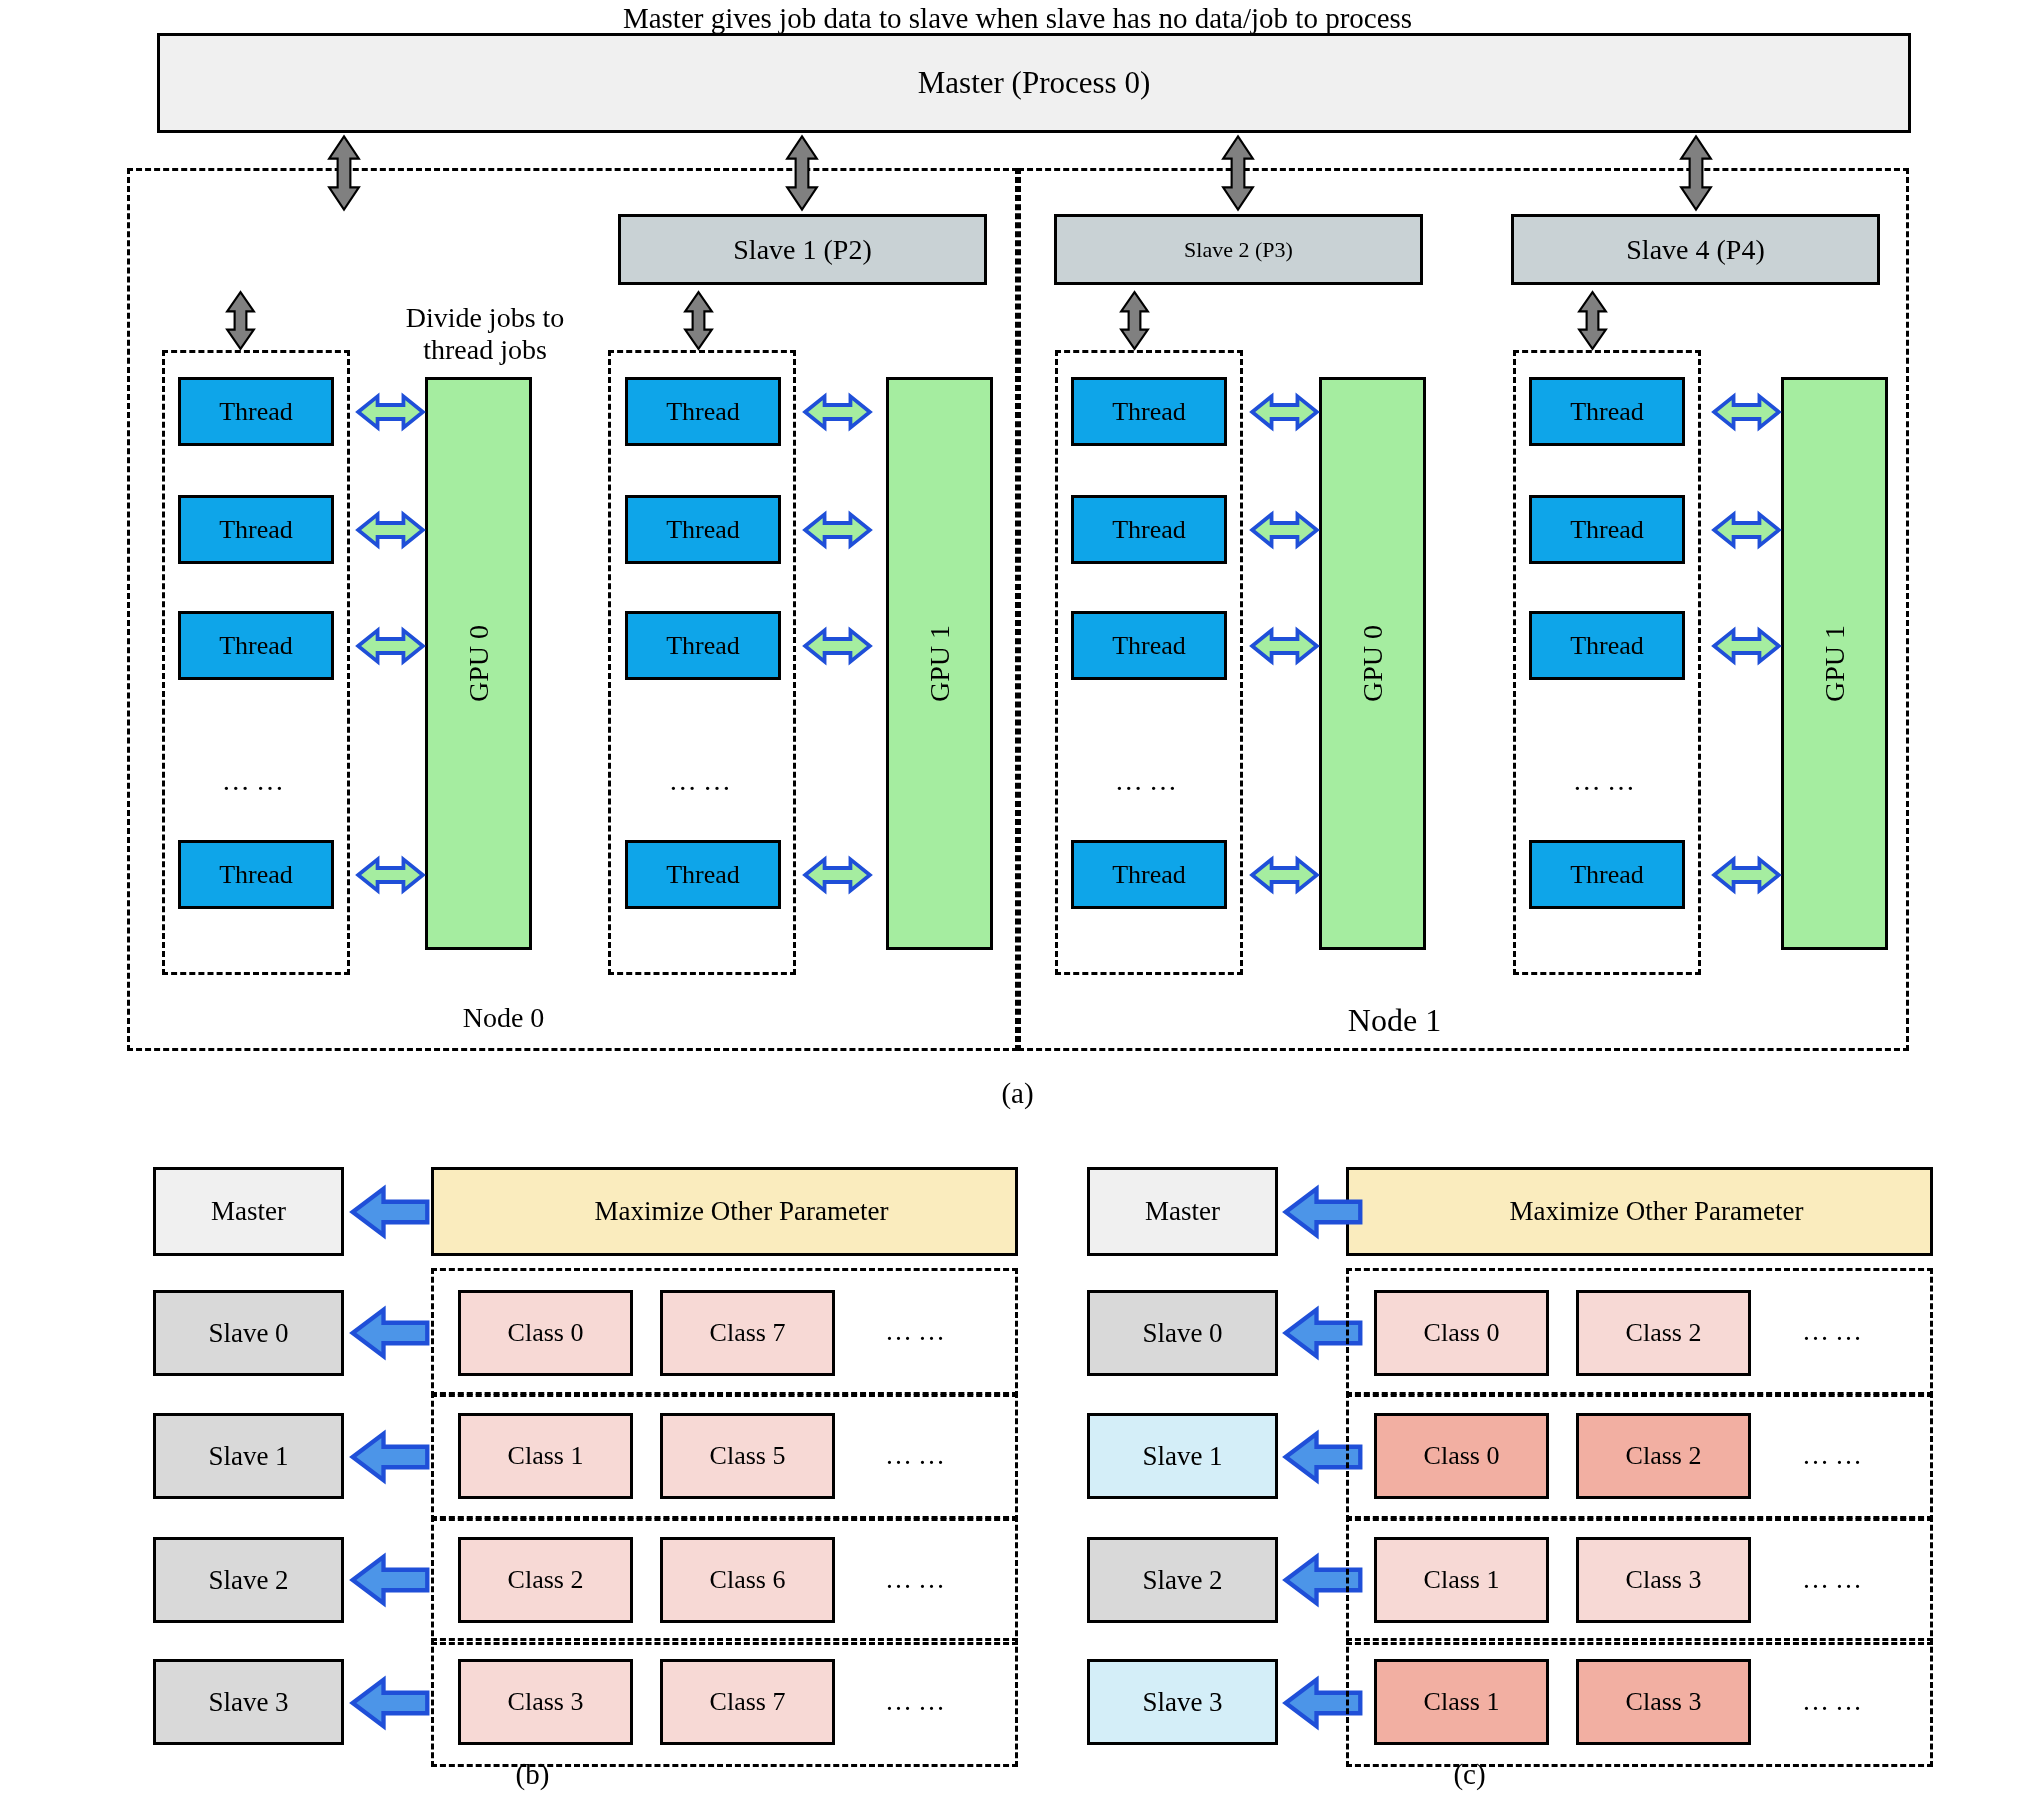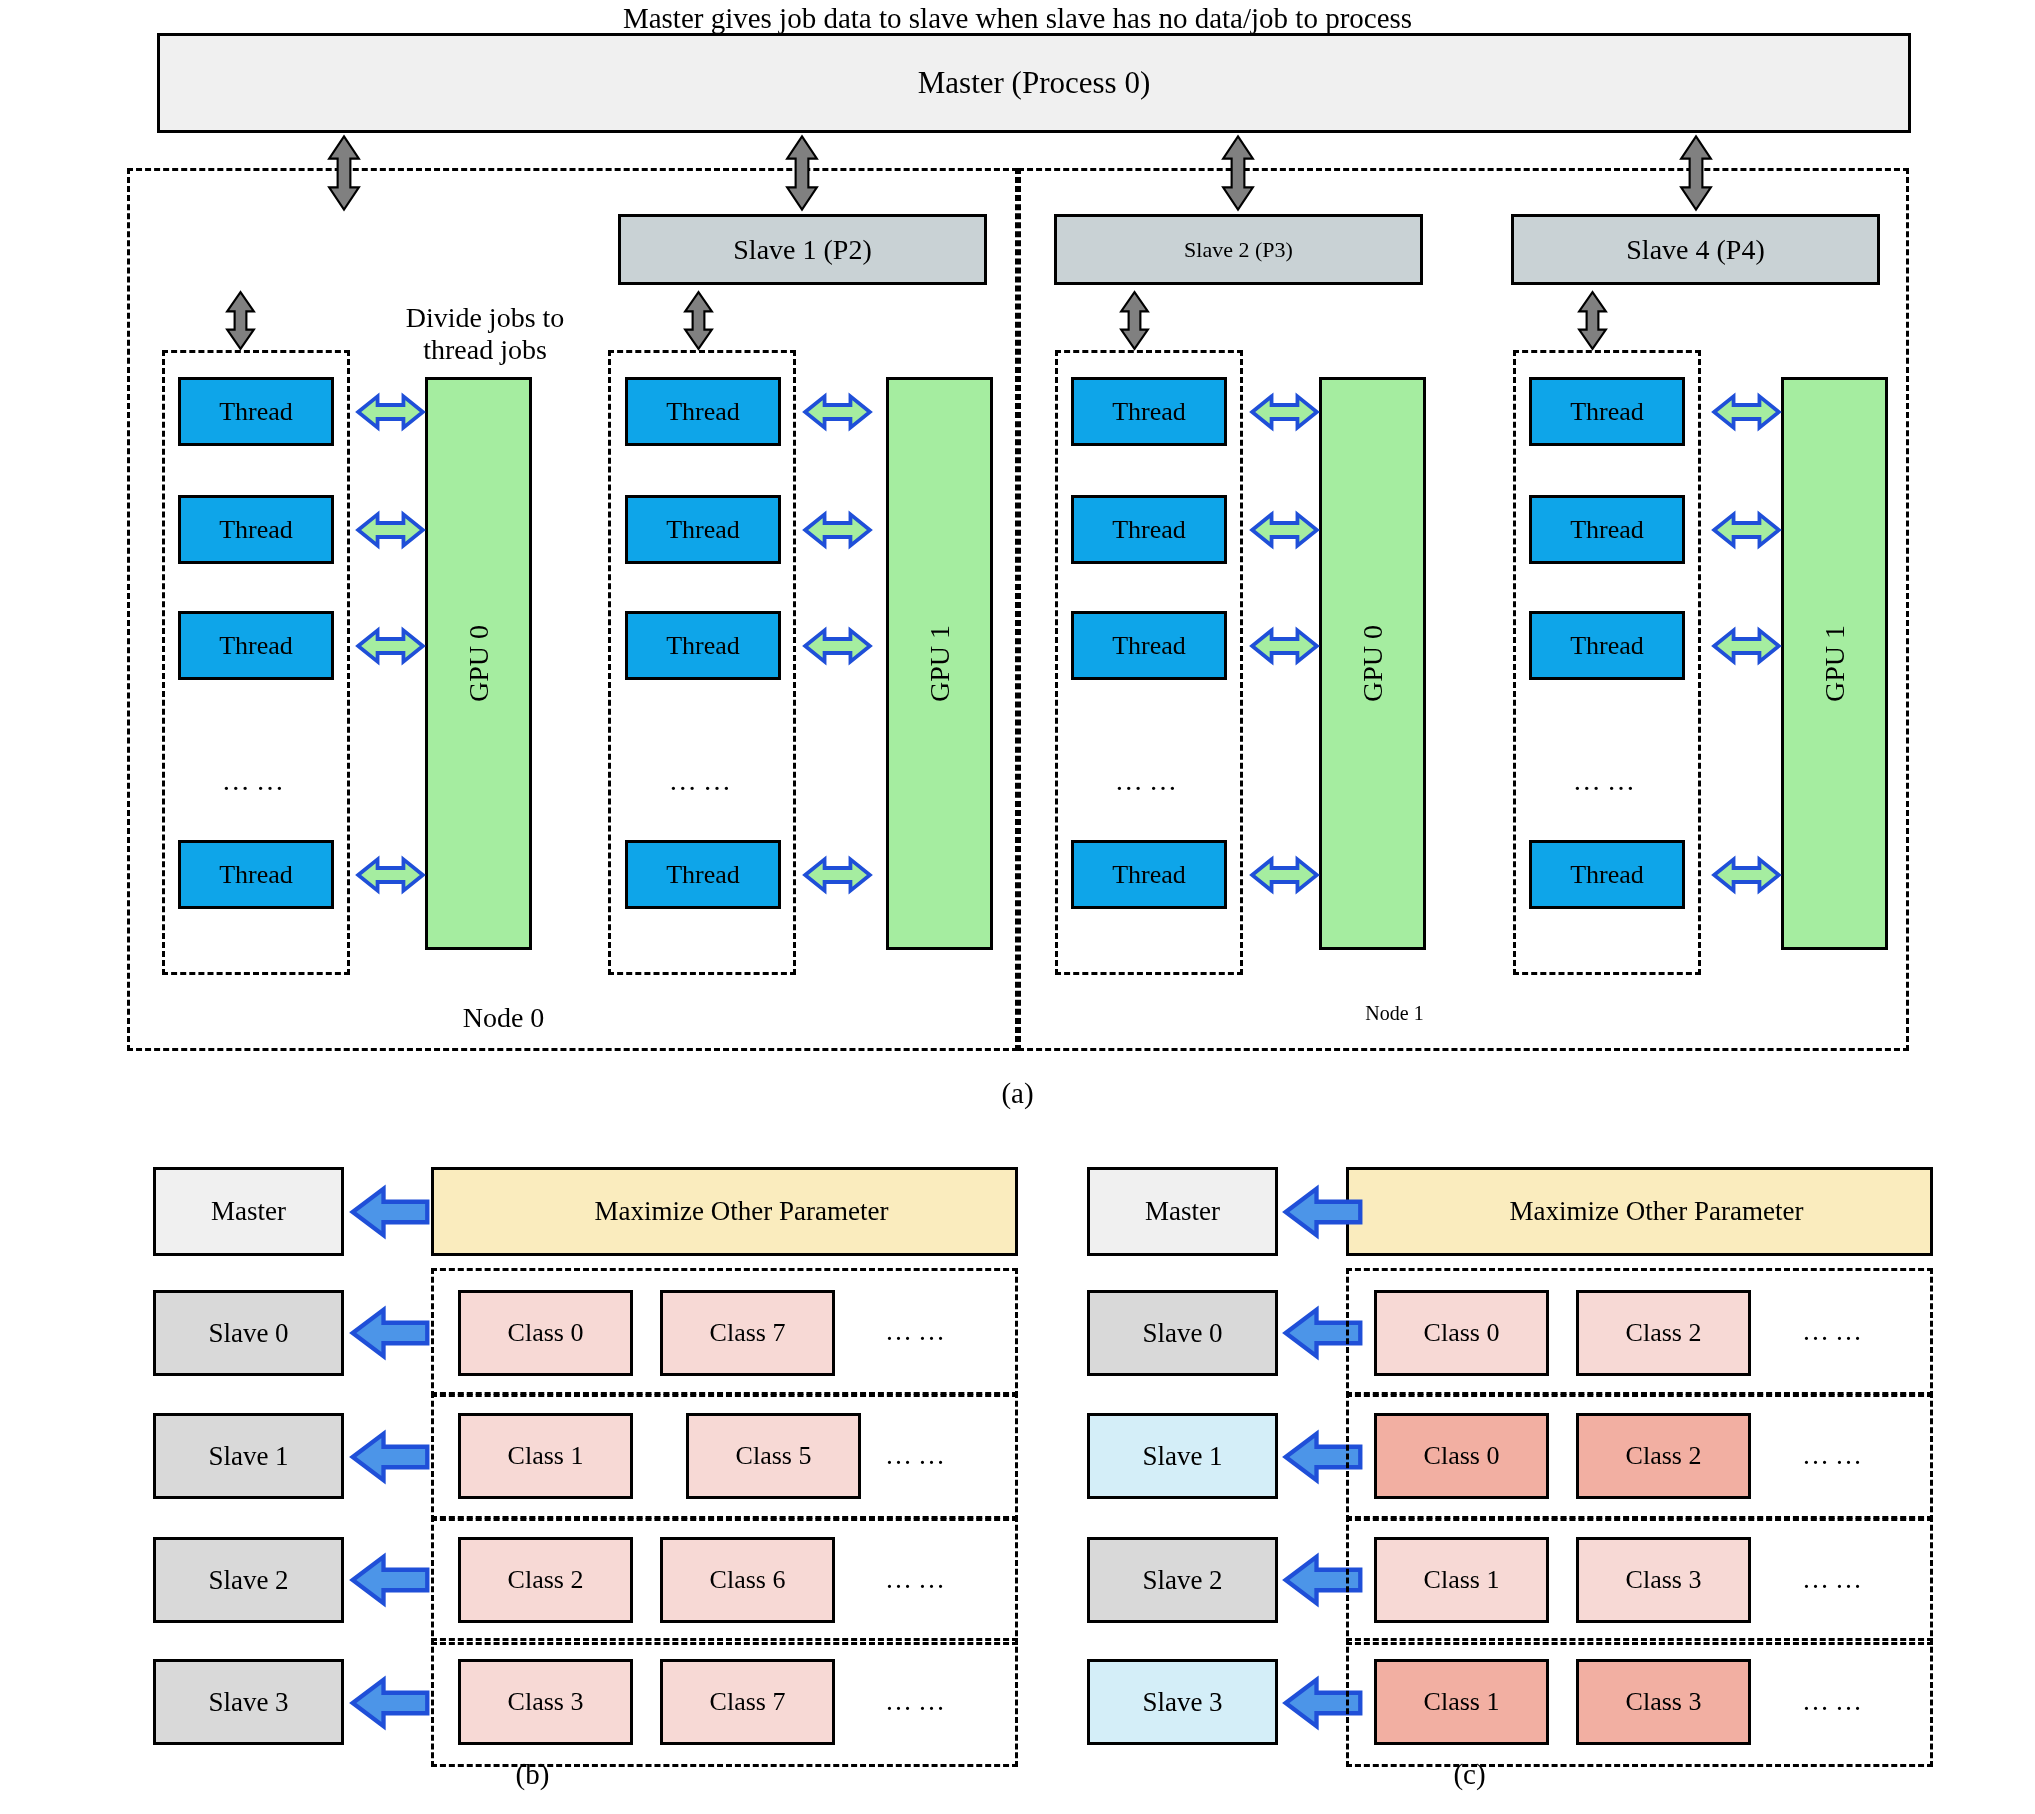--- a/index.html
+++ b/index.html
@@ -68,21 +68,21 @@
   <div class="lbl" style="left:0;top:2.2px;width:2035px;font-size:29px;">Master gives job data to slave when slave has no data/job to process</div>
 
   <div class="abs sbox fill-master" style="left:157px;top:33px;width:1754px;height:100px;font-size:31px;">
     <span>Master (Process 0)</span>
   </div>
 
   <div class="abs dashed" style="left:127px;top:168px;width:891px;height:883px;"></div>
   <div class="abs dashed" style="left:1018px;top:168px;width:891px;height:883px;"></div>
 
   <div class="lbl" style="left:396px;top:1002px;width:215px;font-size:28px;">Node 0</div>
-  <div class="lbl" style="left:1287px;top:1002px;width:215px;font-size:20px;">Node 1</div>
+  <div class="lbl" style="left:1287px;top:1002px;width:215px;font-size:32px;">Node 1</div>
 
   <svg class="varrow" style="left:327px;top:135px;" width="34" height="76" viewBox="0 0 64 142">
     <polygon points="32,2 60,44 44,44 44,98 60,98 32,140 4,98 20,98 20,44 4,44" fill="#808080" stroke="#000" stroke-width="4"></polygon>
   </svg>
   <svg class="varrow" style="left:785px;top:135px;" width="34" height="76" viewBox="0 0 64 142">
     <polygon points="32,2 60,44 44,44 44,98 60,98 32,140 4,98 20,98 20,44 4,44" fill="#808080" stroke="#000" stroke-width="4"></polygon>
   </svg>
   <svg class="varrow" style="left:1221px;top:135px;" width="34" height="76" viewBox="0 0 64 142">
     <polygon points="32,2 60,44 44,44 44,98 60,98 32,140 4,98 20,98 20,44 4,44" fill="#808080" stroke="#000" stroke-width="4"></polygon>
   </svg>
@@ -268,21 +268,21 @@
       <div class="abs sbox fill-greybox" style="left: 153px; top: 1413px; width: 191px; height: 86px; font-size: 27px;">
         <span>Slave 1</span>
       </div>
       <svg class="harrow" width="80" height="52" viewBox="0 0 148 96" style="left: 350px; top: 1431px;">
         <polygon points="5,48 62,5 62,29 143,29 143,67 62,67 62,91" fill="#4c95e8" stroke="#1f4fd8" stroke-width="8" stroke-linejoin="miter"></polygon>
       </svg>
       <div class="abs dashed-thin" style="left: 431px; top: 1392px; width: 587px; height: 129px;"></div>
       <div class="abs sbox fill-pink" style="left: 458px; top: 1413px; width: 175px; height: 86px; font-size: 26px;">
         <span>Class 1</span>
       </div>
-      <div class="abs sbox fill-pink" style="left: 660px; top: 1413px; width: 175px; height: 86px; font-size: 26px; margin-left: 26px;">
+      <div class="abs sbox fill-pink" style="left: 660px; top: 1413px; width: 175px; height: 86px; font-size: 26px;">
         <span>Class 5</span>
       </div>
       <div class="lbl dots" style="left: 856px; top: 1440px; width: 124px; font-size: 27px;">……</div>
       <div class="abs sbox fill-greybox" style="left: 153px; top: 1537px; width: 191px; height: 86px; font-size: 27px;">
         <span>Slave 2</span>
       </div>
       <svg class="harrow" width="80" height="52" viewBox="0 0 148 96" style="left: 350px; top: 1554px;">
         <polygon points="5,48 62,5 62,29 143,29 143,67 62,67 62,91" fill="#4c95e8" stroke="#1f4fd8" stroke-width="8" stroke-linejoin="miter"></polygon>
       </svg>
       <div class="abs dashed-thin" style="left: 431px; top: 1516px; width: 587px; height: 129px;"></div>

